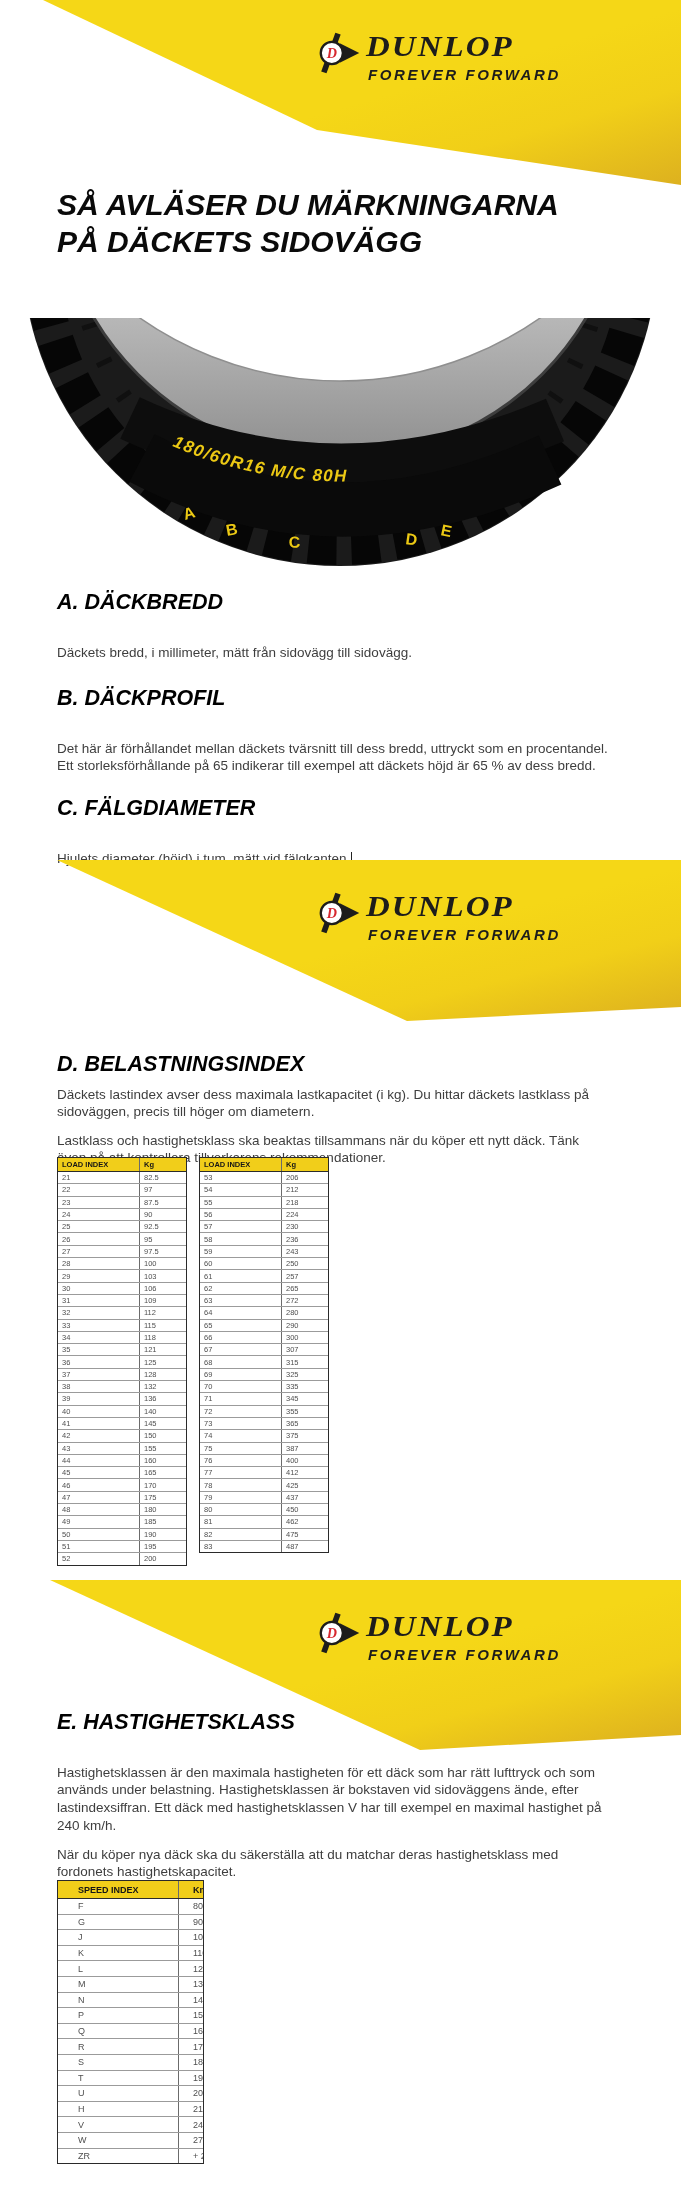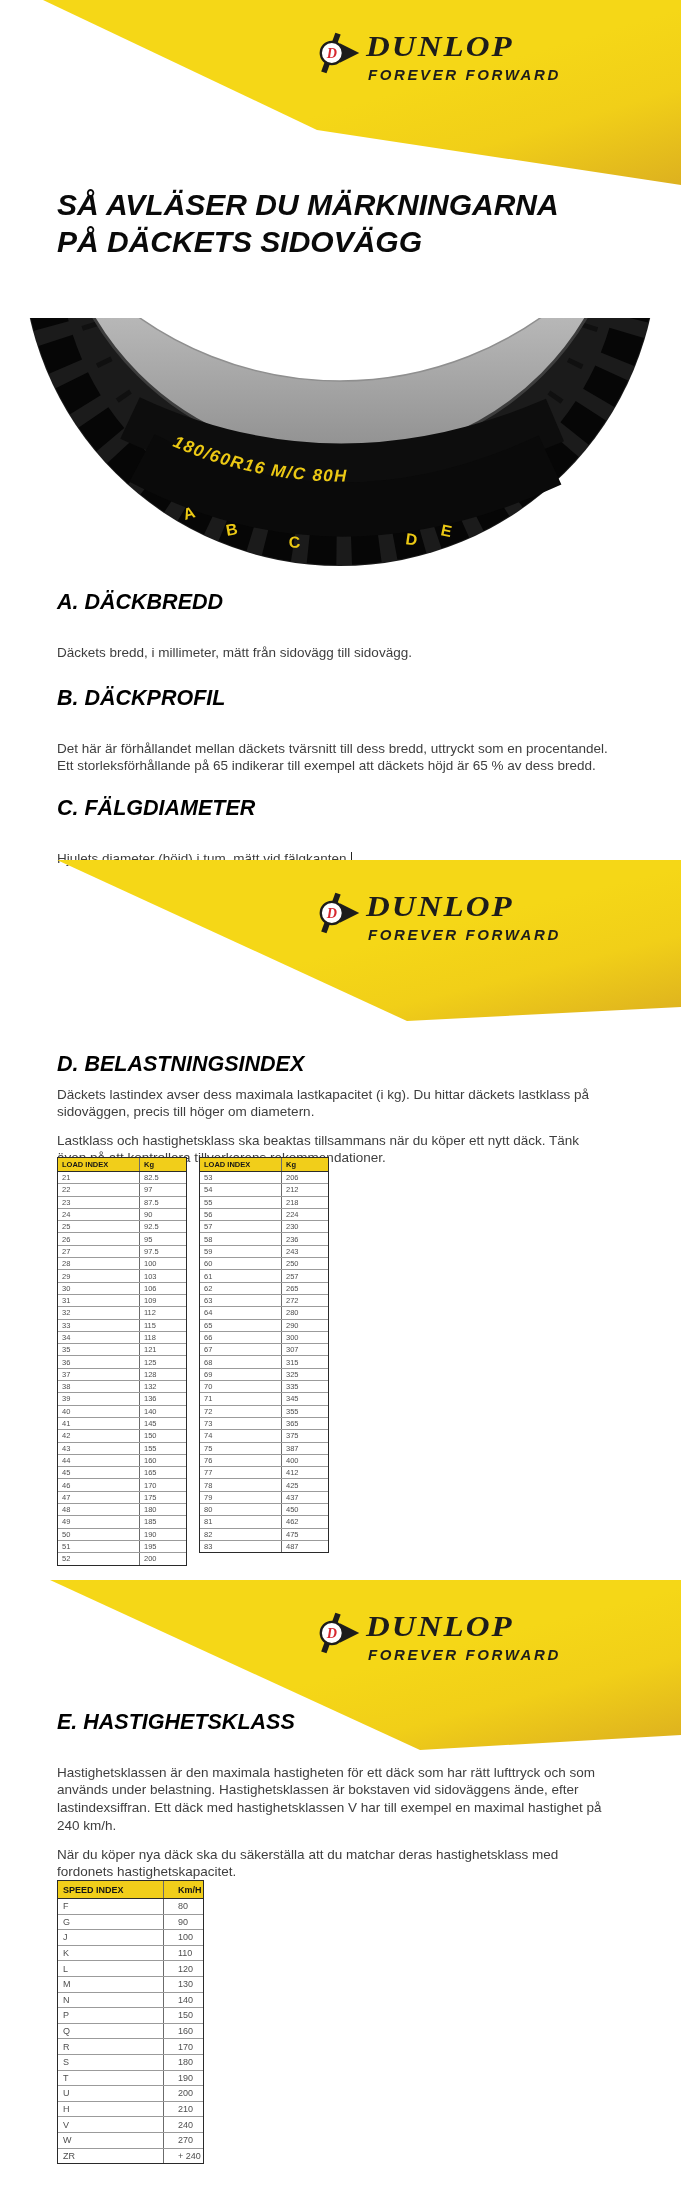--- a/index.html
+++ b/index.html
@@ -42,21 +42,21 @@
   .t-row:last-child{border-bottom:none;text-align:center;}
   .t-cell{overflow:hidden;white-space:nowrap;display:flex;align-items:center;}
   .load{width:128px;font-size:7.5px;}
   .load .t-head{height:13px;text-align:right;}
   .load .t-row{height:11.3px;}
   .load .c1{width:77px;padding-left:4px;}
   .load .c2{flex:1;border-left:.9px solid #6b6b6b;padding-left:4px;}
   .speed{width:145px;font-size:9px;}
   .speed .t-head{height:17px;}
   .speed .t-row{height:14.6px;}
-  .speed .c1{width:100px;padding-left:5px;}
+  .speed .c1{width:100px;padding-left:20px;}
   .speed .c2{flex:1;border-left:.9px solid #6b6b6b;padding-left:14px;}
 </style>
 </head>
 <body>
 
 <div class="page">
 
   <div class="banner b1">
     <div class="banner-shape"></div>
     <div class="logo">

